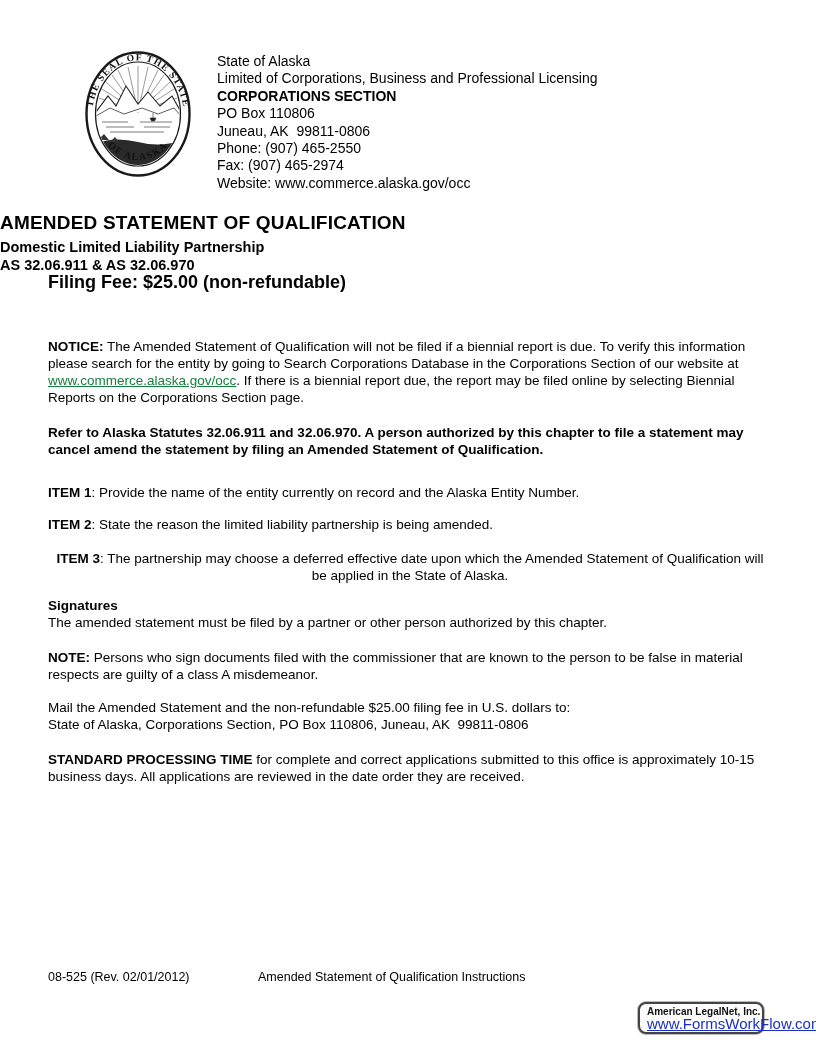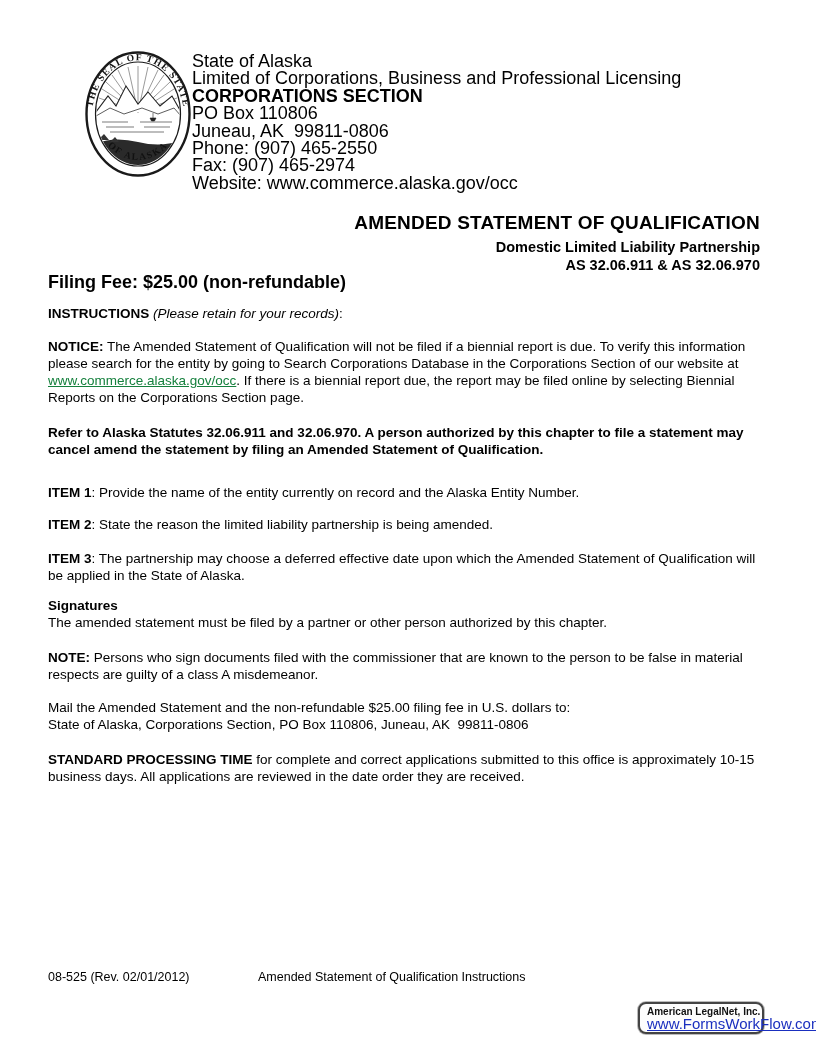--- a/index.html
+++ b/index.html
@@ -8,25 +8,25 @@
     width: 816px;
     height: 1056px;
     background: #ffffff;
     font-family: "Liberation Sans", sans-serif;
     color: #000000;
     overflow: hidden;
   }
   
   .header { position: absolute; top: 50px; left: 84px; display: flex; align-items: flex-start; }
   .seal-wrap { width: 108px; height: 128px; flex: 0 0 auto; }
-  .agency { font-size: 18px; line-height: 17.4px; padding-top: 3px; }
+  .agency { margin-left: 25px; font-size: 14px; line-height: 17.4px; padding-top: 3px; }
   .agency div { white-space: pre-wrap; }
   .agency .bold { font-weight: bold; }
   
-  .titleblock { position: absolute; top: 212px; left: 0; width: 760px; text-align: right; }
+  .titleblock { position: absolute; top: 212px; left: 0; width: 760px; text-align: left; }
   .title-main { font-size: 19px; font-weight: bold; letter-spacing: 0.2px; margin-bottom: 4px; }
   .title-sub { font-size: 14.5px; font-weight: bold; line-height: 18px; }
   .filing-fee { position: absolute; top: 272px; left: 48px; font-size: 18px; font-weight: bold; }
   
   .para { position: absolute; left: 48px; width: 724px; font-size: 13.5px; line-height: 17px; }
   .b { font-weight: bold; }
   .i { font-style: italic; }
   a.doc-link { color: #15803d; text-decoration: underline; cursor: pointer; }
   .pre { white-space: pre-wrap; }
   
@@ -119,37 +119,34 @@
     </div>
   </div>
 
   <div class="titleblock">
     <div class="title-main">AMENDED STATEMENT OF QUALIFICATION</div>
     <div class="title-sub">Domestic Limited Liability Partnership</div>
     <div class="title-sub">AS 32.06.911 &amp; AS 32.06.970</div>
   </div>
   <div class="filing-fee">Filing Fee: $25.00 (non-refundable)</div>
 
-  <div class="para" style="top:305px;">
-    <span class="b">INSTRUCTIONS</span><span class="i"> (Please retain for your records)</span><span>:</span>
-  </div>
 
   <div class="para" style="top:338px;">
     <span class="b">NOTICE:</span><span> The Amended Statement of Qualification will not be filed if a biennial report is due. To verify this information please search for the entity by going to Search Corporations Database in the Corporations Section of our website at </span><a class="doc-link">www.commerce.alaska.gov/occ</a><span>. If there is a biennial report due, the report may be filed online by selecting Biennial Reports on the Corporations Section page.</span>
   </div>
 
   <div class="para b" style="top:424px;">Refer to Alaska Statutes 32.06.911 and 32.06.970. A person authorized by this chapter to file a statement may cancel amend the statement by filing an Amended Statement of Qualification.</div>
 
   <div class="para" style="top:484px;">
     <span class="b">ITEM 1</span><span>: Provide the name of the entity currently on record and the Alaska Entity Number.</span>
   </div>
   <div class="para" style="top:516px;">
     <span class="b">ITEM 2</span><span>: State the reason the limited liability partnership is being amended.</span>
   </div>
-  <div class="para" style="top:550px;">
+  <div class="para" style="top:550px;text-align:center;">
     <span class="b">ITEM 3</span><span>: The partnership may choose a deferred effective date upon which the Amended Statement of Qualification will be applied in the State of Alaska.</span>
   </div>
 
   <div class="para" style="top:597px;">
     <div class="b">Signatures</div>
     <div>The amended statement must be filed by a partner or other person authorized by this chapter.</div>
   </div>
 
   <div class="para" style="top:649px;">
     <span class="b">NOTE:</span><span> Persons who sign documents filed with the commissioner that are known to the person to be false in material respects are guilty of a class A misdemeanor.</span>

